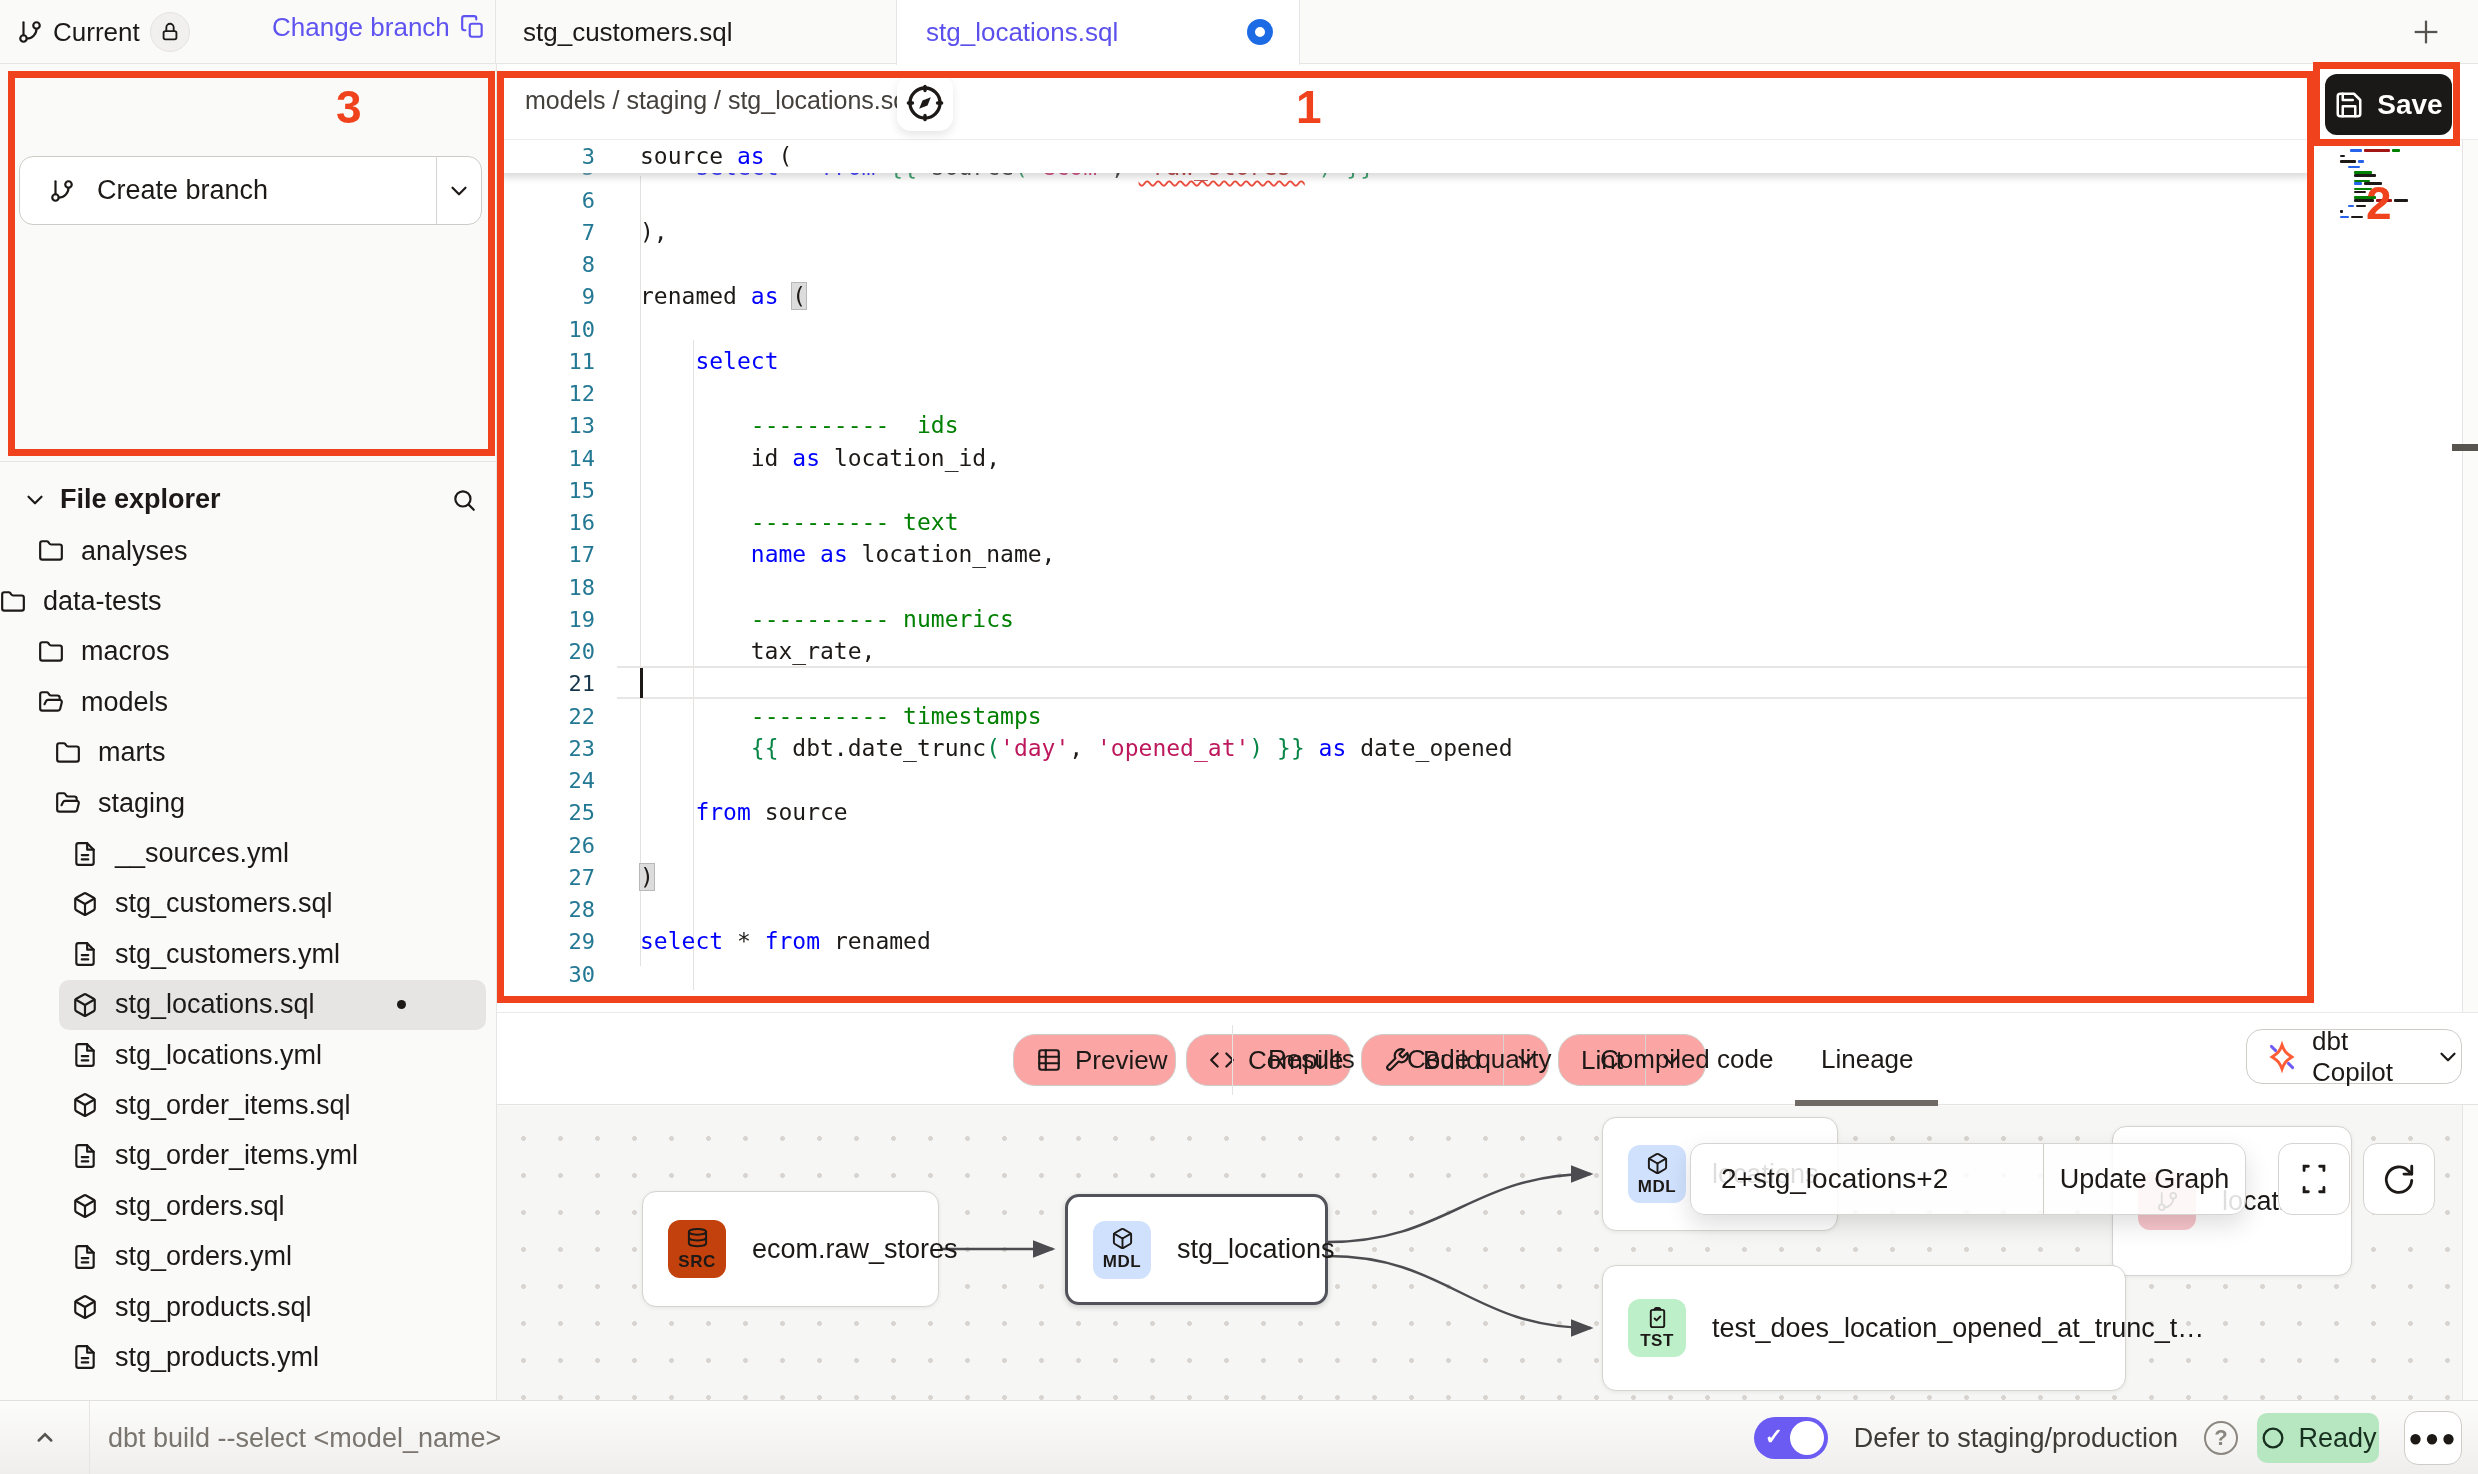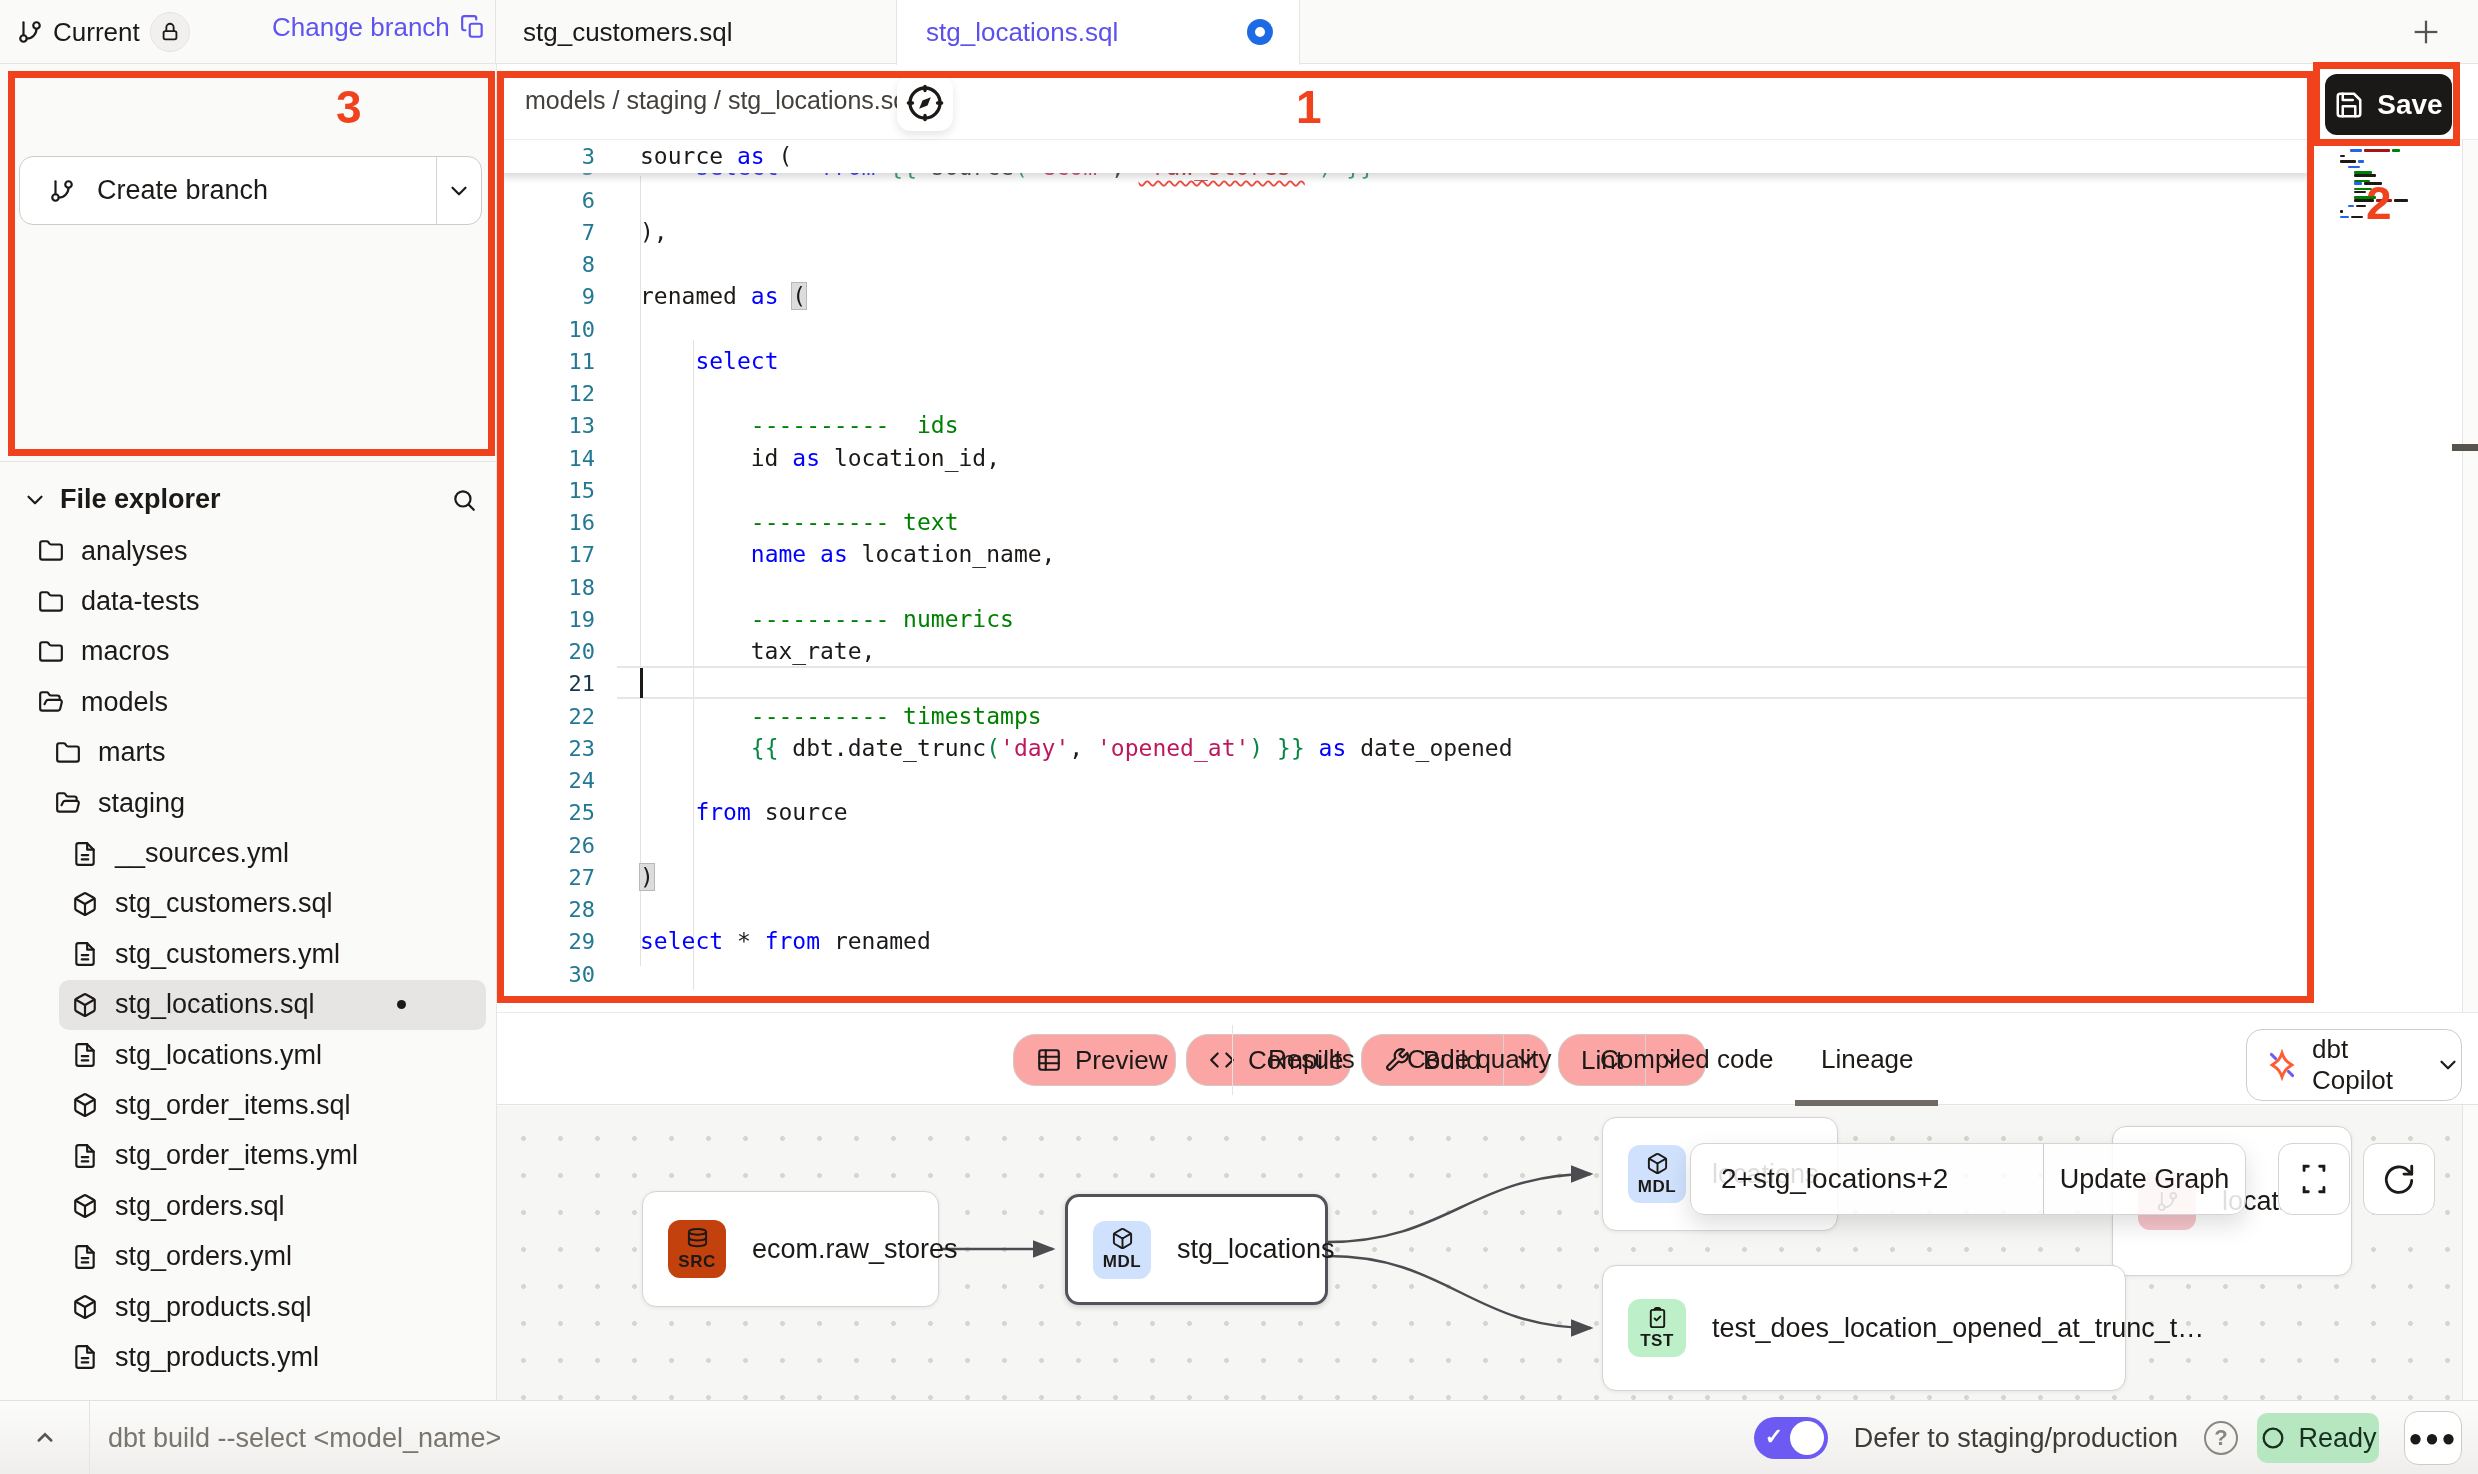--- a/index.html
+++ b/index.html
@@ -66,21 +66,21 @@
   #save-btn { position:absolute; left:2325px; top:74px; width:127px; height:61px; background:#1b1917; border-radius:12px; color:#fff; display:flex; align-items:center; justify-content:center; gap:13px; font-size:28px; font-weight:600; z-index:6; }
 
   
   #toolbar { position:absolute; left:497px; top:1012px; width:1981px; height:93px; background:#fff; border-top:1px solid #eceae8; border-bottom:1px solid #e5e3e1; }
   .tbtn { position:absolute; top:21px; height:52px; background:#fca5a5; border:1px solid #cfccc8; border-radius:22px; display:flex; align-items:center; font-size:26px; font-weight:500; color:#1c1917; }
   .tbtn .lbl { display:flex; align-items:center; gap:13px; padding:0 22px; }
   .tbtn .split { width:52px; height:100%; border-left:1px solid #d6d3d1; display:flex; align-items:center; justify-content:center; }
   #vdiv { position:absolute; left:735px; top:12px; width:1px; height:70px; background:#e5e3e1; }
   .btab { position:absolute; top:0; height:92px; display:flex; align-items:center; font-size:26px; color:#1c1917; }
   #tab-underline { position:absolute; left:1298px; top:87px; width:143px; height:6px; background:#6f6a64; }
-  #copilot-btn { position:absolute; left:1749px; top:16px; width:216px; height:72px; background:#fff; border:1px solid #cfccc8; border-radius:16px; display:flex; align-items:center; gap:13px; padding-left:18px; font-size:26px; font-weight:500; }
+  #copilot-btn { position:absolute; left:1749px; top:16px; width:216px; height:55px; background:#fff; border:1px solid #cfccc8; border-radius:16px; display:flex; align-items:center; gap:13px; padding-left:18px; font-size:26px; font-weight:500; }
 
   
   #lineage { position:absolute; left:497px; top:1106px; width:1965px; height:294px; background:#f6f6f5; overflow:hidden;
     background-image:radial-gradient(#d8d4d0 2.2px, transparent 2.4px); background-size:37px 37px; background-position:8px 14px; }
   .node { position:absolute; background:#fff; border:1.5px solid #d6d3d1; border-radius:14px; box-shadow:0 1px 4px rgba(0,0,0,.07); display:flex; align-items:center; z-index:2; }
   .node.sel { border:3px solid #52525b; box-shadow:0 2px 6px rgba(0,0,0,.18); }
   .badge { width:58px; height:58px; border-radius:12px; margin-left:25px; display:flex; flex-direction:column; align-items:center; justify-content:center; gap:2px; flex:0 0 auto; }
   .badge .bl { font-size:17px; font-weight:600; letter-spacing:.5px; color:#1c1917; }
   .badge.teal { background:#c2410c; } .badge.blue { background:#cfe1fd; } .badge.green { background:#bdf0c8; } .badge.pink { background:#f8c6cc; }
   .nlabel { font-size:27px; color:#1c1917; margin-left:26px; white-space:nowrap; }
@@ -207,21 +207,21 @@
   </div>
   <div id="file-list">
       <div class="file-row" style="padding-left: 38px;">
         <span class="ic">
           <svg width="26" height="26" viewBox="0 0 24 24" fill="none" stroke="currentColor" stroke-width="2" stroke-linecap="round" stroke-linejoin="round">
             <path d="M20 20a2 2 0 0 0 2-2V8a2 2 0 0 0-2-2h-7.9a2 2 0 0 1-1.69-.9L9.6 3.9A2 2 0 0 0 7.93 3H4a2 2 0 0 0-2 2v13a2 2 0 0 0 2 2Z"></path>
           </svg>
         </span>
         <span>analyses</span>
       </div>
-      <div class="file-row" style="padding-left: 38px;">
+      <div class="file-row" style="">
         <span class="ic">
           <svg width="26" height="26" viewBox="0 0 24 24" fill="none" stroke="currentColor" stroke-width="2" stroke-linecap="round" stroke-linejoin="round">
             <path d="M20 20a2 2 0 0 0 2-2V8a2 2 0 0 0-2-2h-7.9a2 2 0 0 1-1.69-.9L9.6 3.9A2 2 0 0 0 7.93 3H4a2 2 0 0 0-2 2v13a2 2 0 0 0 2 2Z"></path>
           </svg>
         </span>
         <span>data-tests</span>
       </div>
       <div class="file-row" style="padding-left: 38px;">
         <span class="ic">
           <svg width="26" height="26" viewBox="0 0 24 24" fill="none" stroke="currentColor" stroke-width="2" stroke-linecap="round" stroke-linejoin="round">

